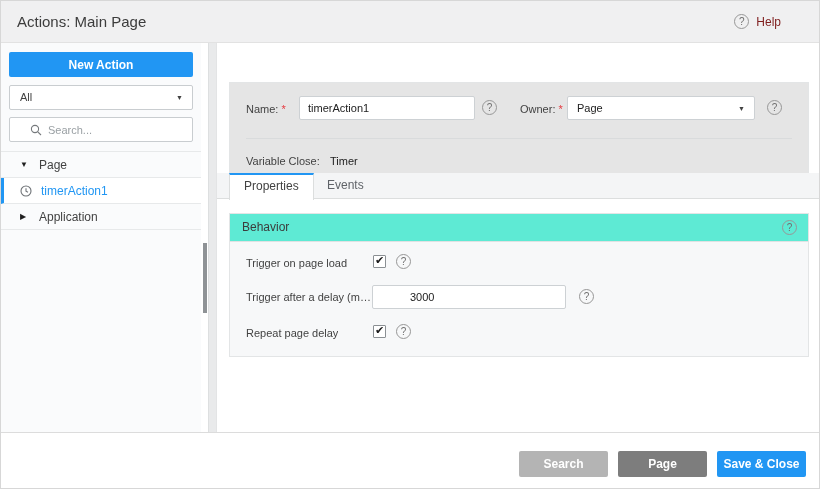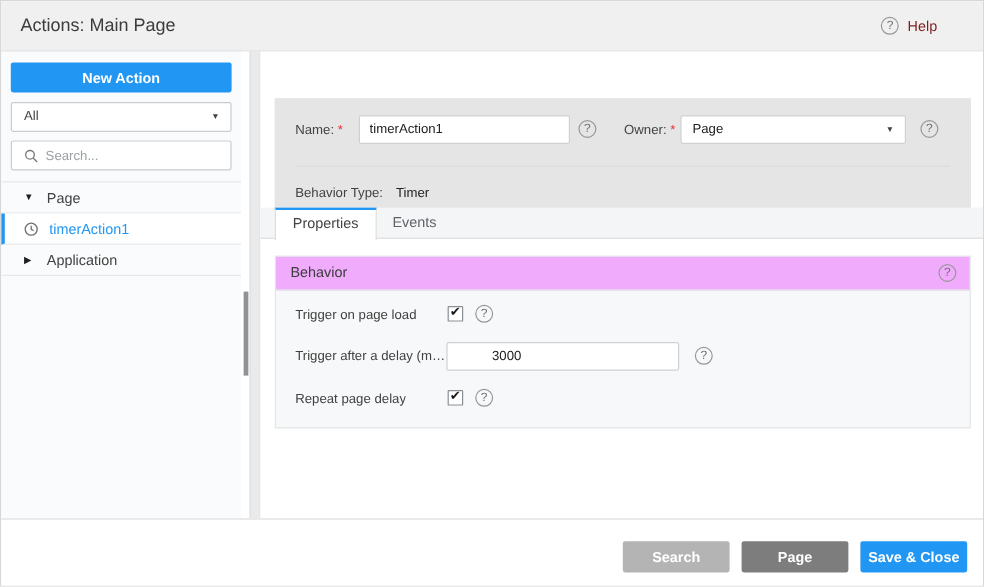--- a/index.html
+++ b/index.html
@@ -15,21 +15,21 @@
 
   
   .qicon { display:inline-block; width:15px; height:15px; border:1px solid #979797; border-radius:50%; color:#6f6f6f; font-size:10px; line-height:13px; text-align:center; background:transparent; flex:0 0 auto; }
   .qicon::after { content:"?"; }
 
   
   .sidebar { position:absolute; left:0; top:42px; width:200px; height:389px; background:#fafbfc; }
   .new-action { position:absolute; left:8px; top:9px; width:184px; height:25px; border:none; border-radius:2px; color:#fff; font-size:12px; font-weight:bold; font-family:inherit; cursor:pointer; }
   .filter-select { position:absolute; left:8px; top:42px; width:184px; height:25px; background:#fff; border:1px solid #c9cdd0; border-radius:2px; font-size:11px; color:#424242; line-height:23px; padding-left:10px; cursor:pointer; }
   .sel-arrow { position:absolute; right:9px; top:0; font-size:7px; color:#424242; line-height:23px; }
-  .search-box { position:absolute; left:8px; top:74px; width:184px; height:25px; background:#fff; border:1px solid #c9cdd0; border-radius:2px; display:flex; align-items:center; padding-left:10px; gap:6px; }
+  .search-box { position:absolute; left:8px; top:74px; width:184px; height:25px; background:#fff; border:1px solid #c9cdd0; border-radius:2px; display:flex; align-items:center; padding-left:20px; gap:6px; }
   .search-box input { border:none; outline:none; background:transparent; font-size:11px; color:#424242; width:140px; font-family:inherit; }
   .search-box input::placeholder { color:#9aa0a4; }
 
   .tree { position:absolute; left:0; top:108px; width:200px; border-top:1px solid #e7e9ea; }
   .tree-row { height:26px; border-bottom:1px solid #e7e9ea; display:flex; align-items:center; padding-left:19px; gap:9px; font-size:12px; color:#424242; cursor:pointer; background:transparent; }
   .tree-row .tri { font-size:8px; color:#1f1f1f; width:10px; flex:0 0 auto; }
   .tree-row.selected { background:#fff; border-left:3px solid #2196f3; padding-left:16px; color:#2196f3; }
 
   
   .vtrack { position:absolute; left:200px; top:42px; width:7px; height:389px; background:#fff; }
@@ -46,21 +46,21 @@
   .dropdown { position:absolute; height:24px; background:#fff; border:1px solid #cdd1d4; border-radius:2px; font-size:11px; color:#212121; line-height:22px; padding-left:9px; cursor:pointer; }
   .fdivider { position:absolute; left:16px; right:16px; top:55px; border-top:1px solid #d9dbdc; }
 
   
   .tabstrip { position:absolute; left:0; top:130px; width:604px; height:26px; background:#f4f5f6; border-bottom:1px solid #dcdедe; border-bottom:1px solid #dcdede; }
   .tab-active { position:absolute; left:12px; top:130px; height:27px; background:#fff; border:1px solid #dcdede; border-top:2px solid #2196f3; border-bottom:none; padding:0 14px; font-size:12px; color:#424242; line-height:23px; z-index:2; cursor:default; }
   .tab-idle { position:absolute; left:94px; top:130px; height:26px; padding:0 16px; font-size:12px; color:#5f6368; line-height:25px; cursor:pointer; }
 
   
   .bpanel { position:absolute; left:12px; top:170px; width:580px; height:144px; background:#f7f8f9; border:1px solid #e3e5e6; }
-  .bhead { position:absolute; left:0; top:0; width:100%; height:28px; background:#f0abfc; border-bottom:1px solid #e0e2e3; }
+  .bhead { position:absolute; left:0; top:0; width:100%; height:28px; background:#5eead4; border-bottom:1px solid #e0e2e3; }
   .bhead .btitle { position:absolute; left:12px; top:0; line-height:27px; font-size:12px; color:#3c3c3c; }
   .bhead .qicon { position:absolute; right:11px; top:6px; }
   .brow-label { position:absolute; font-size:11px; color:#424242; white-space:nowrap; max-width:127px; overflow:hidden; text-overflow:ellipsis; }
   .checkbox { position:absolute; width:13px; height:13px; background:#fff; border:1px solid #8a8f93; border-radius:1px; font-size:11px; line-height:11px; text-align:center; color:#1a1a1a; cursor:pointer; }
   .checkbox.on::after { content:"\2714"; position:relative; top:-1px; font-weight:bold; }
 
   
   .footer { position:absolute; left:0; top:431px; width:820px; height:58px; background:#fff; border-top:1px solid #dcdcdc; }
   .fbtn { position:absolute; top:18px; width:89px; height:26px; border:none; border-radius:2px; color:#fff; font-size:12px; font-weight:bold; font-family:inherit; cursor:pointer; }
 
@@ -131,21 +131,21 @@
 
       <div class="flabel" style="left:290px; top:20px;"><span>Owner:</span><span class="req">*</span></div>
       <div class="dropdown" style="left:337px; top:13px; width:188px;">
         <span>Page</span>
         <span class="sel-arrow">▼</span>
       </div>
       <span class="qicon" style="position:absolute; left:537px; top:17px;"></span>
 
       <div class="fdivider"></div>
 
-      <div class="flabel" style="left:16px; top:72px;">Behavior Type:</div>
+      <div class="flabel" style="left:16px; top:72px;">Variable Close:</div>
       <div class="flabel" style="left:100px; top:72px; color:#212121;">Timer</div>
     </div>
 
     <div class="tabstrip"></div>
     <div class="tab-active">Properties</div>
     <div class="tab-idle">Events</div>
 
     <div class="bpanel">
       <div class="bhead">
         <span class="btitle">Behavior</span>

